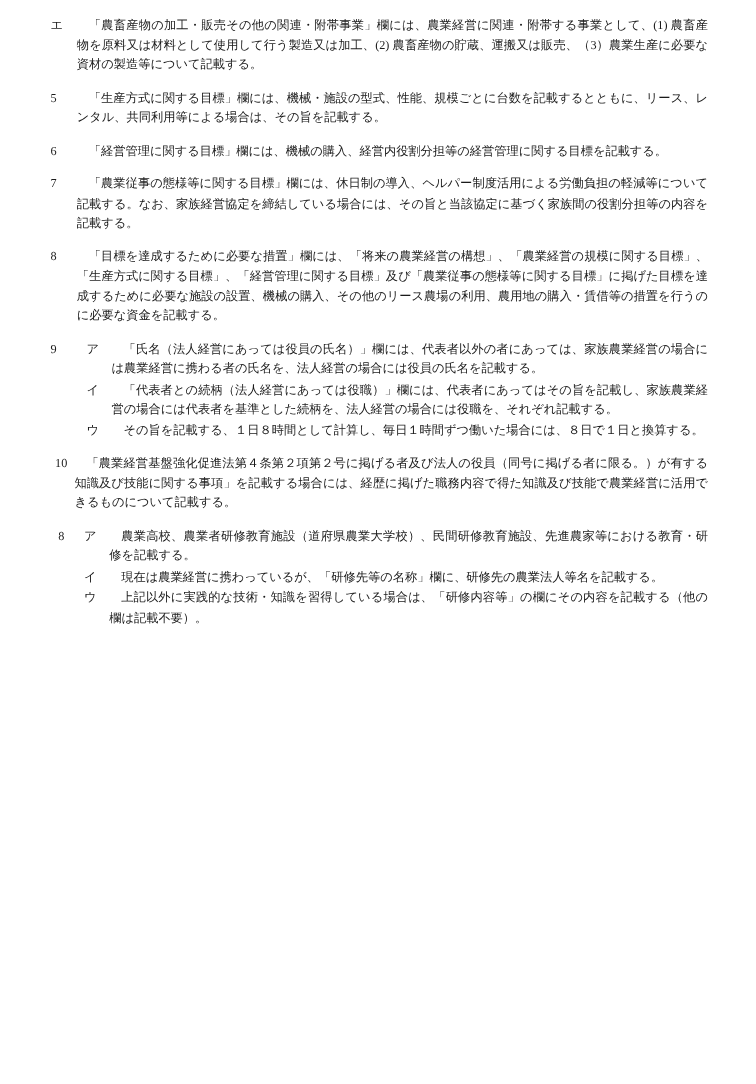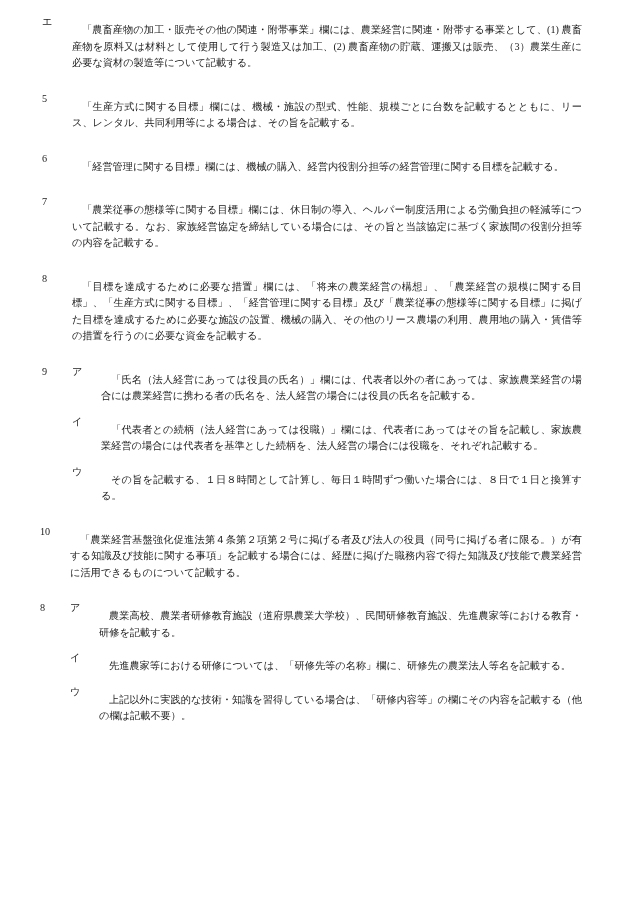--- a/index.html
+++ b/index.html
@@ -31,27 +31,28 @@
   .item .marker {
     flex: 0 0 auto;
     width: 22px;
     text-align: left;
     padding-left: 2px;
     white-space: nowrap;
   }
   .item .marker.wide {
     width: 22px;
     padding-left: 0;
+    text-align: center;
   }
   .item .body {
     flex: 1 1 auto;
   }
   
   p.para {
-    margin: 8px;
+    margin: 0;
     text-align: justify;
     text-justify: inter-ideograph;
     text-indent: 10px;
   }
   
   .sub {
     display: flex;
     align-items: flex-start;
     margin-top: 1px;
   }
@@ -153,21 +154,21 @@
       <div class="sub block-sub">
         <div class="smarker">ア</div>
         <div class="sbody">
           <p class="para">農業高校、農業者研修教育施設（道府県農業大学校）、民間研修教育施設、先進農家等における教育・研修を記載する。</p>
         </div>
       </div>
 
       <div class="sub">
         <div class="smarker">イ</div>
         <div class="sbody">
-          <p class="para">先進農家等における研修については、「研修先等の名称」欄に、研修先の農業法人等名を記載する。</p>
+          <p class="para">現在は農業経営に携わっているが、「研修先等の名称」欄に、研修先の農業法人等名を記載する。</p>
         </div>
       </div>
 
       <div class="sub">
         <div class="smarker">ウ</div>
         <div class="sbody">
           <p class="para">上記以外に実践的な技術・知識を習得している場合は、「研修内容等」の欄にその内容を記載する（他の欄は記載不要）。</p>
         </div>
       </div>
     </div>

